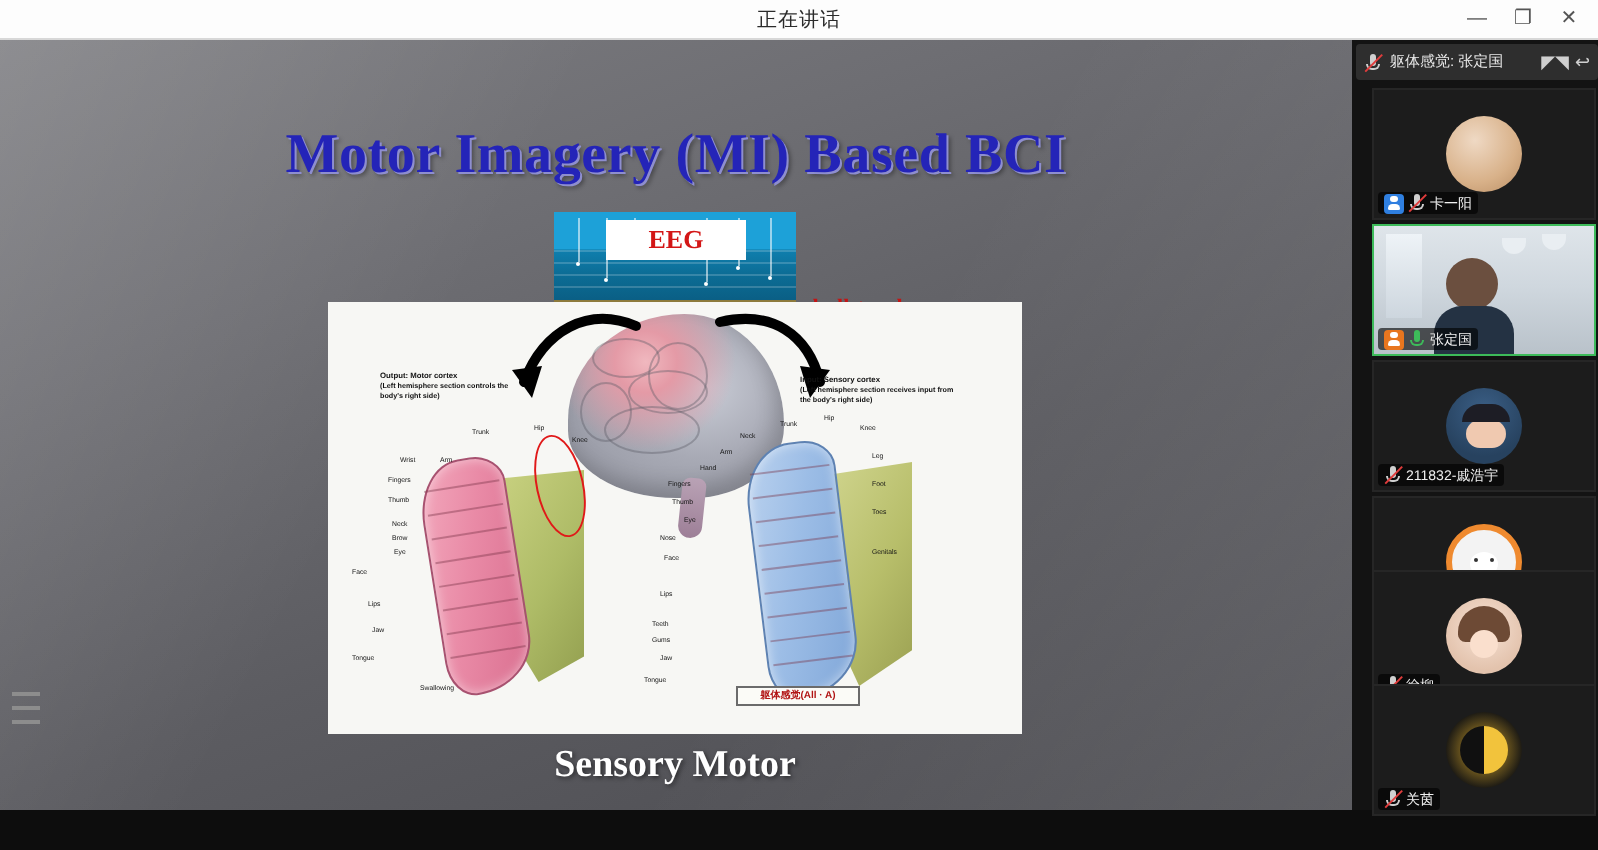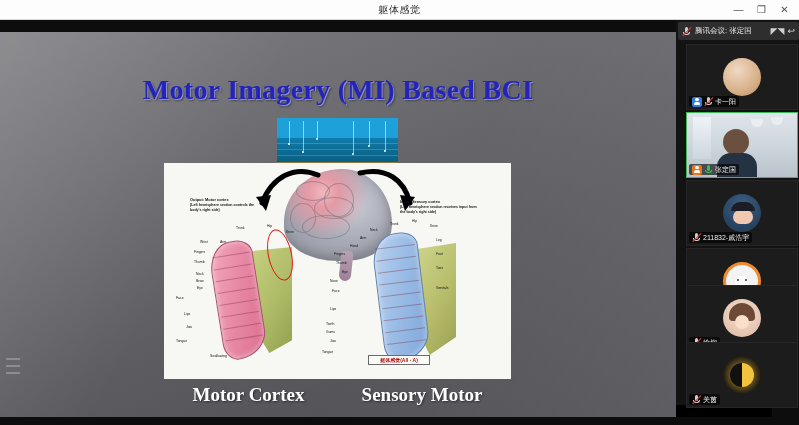--- a/index.html
+++ b/index.html
@@ -19,21 +19,21 @@
   .titlebar .title{ font-size:10px; color:#2b2b2b; letter-spacing:.5px; }
   .wincontrols{ position:absolute; right:0; top:0; height:20px; display:flex; }
   .wincontrols .wb{
     width:23px; height:20px; display:flex; align-items:center; justify-content:center;
     color:#555; font-size:10px; line-height:1;
   }
   .wincontrols .wb:last-child{ margin-right:3px; }
 
   
   .stage{
-    position:absolute; left:0; top:32px; width:772px; height:385px;
+    position:absolute; left:0; top:20px; width:772px; height:385px;
     background:#000; overflow:hidden;
   }
   .slide{
     position:absolute; left:0; top:0; width:676px; height:385px;
     background:
       linear-gradient(118deg, rgba(255,255,255,.13) 0%, rgba(255,255,255,0) 34%),
       linear-gradient(300deg, rgba(255,255,255,.10) 0%, rgba(255,255,255,0) 40%),
       linear-gradient(160deg,#7d7d81 0%,#6e6e73 28%,#5c5c61 60%,#4b4b50 100%);
   }
   .slide-title{
@@ -229,21 +229,21 @@
   .tb-ico.down{ }
   .tb-ico.down .ar{ position:absolute; left:2px; top:1px; width:0; height:0; border-left:4px solid transparent; border-right:4px solid transparent; border-top:6px solid #3dbb5a; }
   .tb-right{ margin-left:auto; }
 </style>
 </head>
 <body>
 
 <div class="app">
 
   <div class="titlebar">
-    <div class="title">躯体感觉</div>
+    <div class="title">正在讲话</div>
     <div class="wincontrols">
       <div class="wb">—</div>
       <div class="wb">❐</div>
       <div class="wb">✕</div>
     </div>
   </div>
 
   <div class="stage">
     <div class="slide">
 
@@ -260,20 +260,21 @@
         <div class="pin" style="left:76px;top:3px;height:32px"></div>
         <div class="pin" style="left:92px;top:3px;height:24px"></div>
         <div class="pin" style="left:108px;top:3px;height:29px"></div>
         <div class="dot" style="left:11px;top:25px"></div>
         <div class="dot" style="left:25px;top:33px"></div>
         <div class="dot" style="left:39px;top:20px"></div>
         <div class="dot" style="left:75px;top:35px"></div>
         <div class="dot" style="left:91px;top:27px"></div>
         <div class="dot" style="left:107px;top:32px"></div>
       </div>
+      <div class="eeg-label">EEG</div>
       <div class="skullbar"></div>
       <div class="skull-note">skull +scalp</div>
 
       <div class="figure">
 
         <div class="brain-top"></div>
         <div class="gyri" style="left:132px;top:18px;width:34px;height:20px"></div>
         <div class="gyri" style="left:150px;top:34px;width:40px;height:22px"></div>
         <div class="gyri" style="left:138px;top:52px;width:48px;height:24px"></div>
         <div class="gyri" style="left:160px;top:20px;width:30px;height:34px"></div>
@@ -356,41 +357,40 @@
         <div class="lbl" style="left:162px;top:160px">Teeth</div>
         <div class="lbl" style="left:162px;top:168px">Gums</div>
         <div class="lbl" style="left:166px;top:177px">Jaw</div>
         <div class="lbl" style="left:158px;top:188px">Tongue</div>
         <div class="lbl" style="left:272px;top:124px">Genitals</div>
 
         <div class="zhbox">躯体感觉(All · A)</div>
       </div>
 
       <div class="cap-row">
-        <div>Motor Cortex</div>
         <div>Sensory Motor</div>
       </div>
     </div>
 
     <div class="edgemenu">
       <i></i>
         <i></i>
         <i></i>
     </div>
   </div>
 
   <div class="rail"></div>
 
   <div class="railtop">
     <span class="mic-off">
       <i class="m"></i>
         <i class="b"></i>
         <i class="slash"></i>
     </span>
-    <span class="speak-txt">腾讯会议: 张定国</span>
+    <span class="speak-txt">躯体感觉: 张定国</span>
     <span class="railtop-icons">
       <span>◤◥</span>
       <span>↩</span>
     </span>
   </div>
 
   <div class="tile" style="top:44px">
     <div class="avatar" style="background:radial-gradient(circle at 38% 32%, #efd9c4, #d8b189 60%, #b98d63);"></div>
     <div class="nametag">
       <span class="badge blue">

